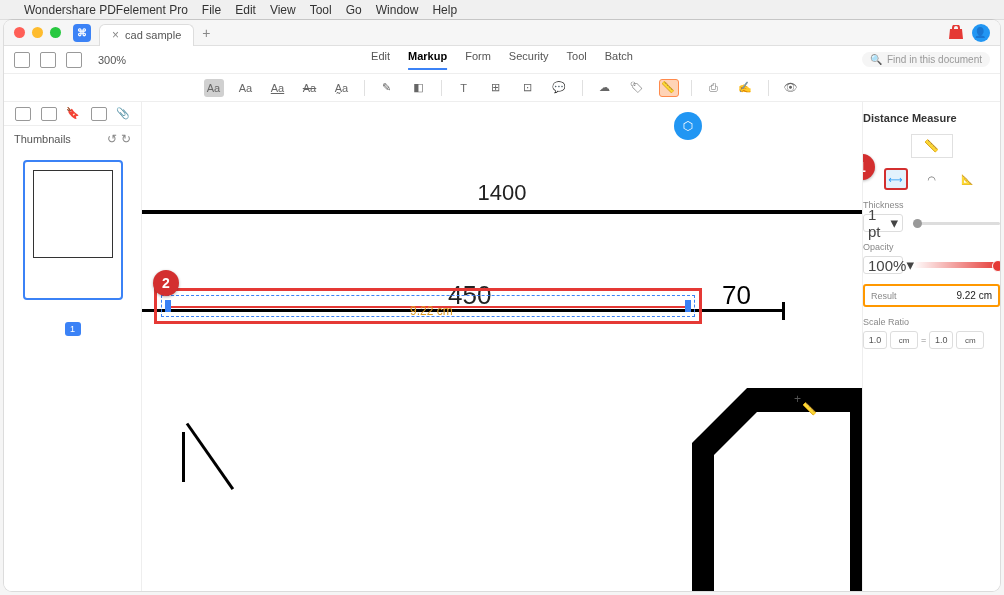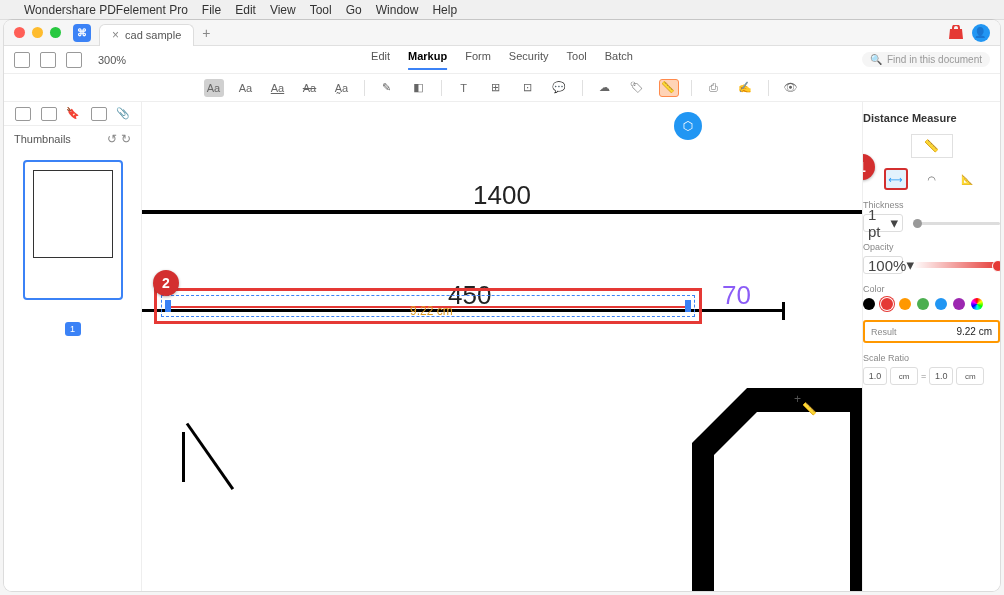--- a/index.html
+++ b/index.html
@@ -58,26 +58,26 @@
 .thumb { width: 100px; height: 140px; background: #fff; border: 2px solid #3b82f6; border-radius: 4px; margin: 0 auto; position: relative; overflow: hidden; }
 .thumb-inner { position: absolute; top: 8px; left: 8px; right: 8px; bottom: 40px; border: 1px solid #333; }
 .thumb-badge { position: absolute; bottom: -16px; left: 50%; transform: translateX(-50%); width: 16px; height: 14px; background: #3b82f6; color: #fff; font-size: 9px; border-radius: 3px; display: flex; align-items: center; justify-content: center; }
 .thumb-wrap { position: relative; padding-bottom: 20px; }
 
 
 .canvas { flex: 1; background: #fafafa; position: relative; overflow: hidden; }
 .canvas-bg { position: absolute; inset: 0; background: #fff; margin: 0; }
 .floor { position: absolute; inset: 0; }
 .hline1 { position: absolute; top: 108px; left: 0; right: 0; height: 4px; background: #000; }
-.label1400 { position: absolute; top: 78px; left: 50%; transform: translateX(-50%); font-size: 26px; color: #222; }
+.label1400 { position: absolute; top: 78px; left: 50%; transform: translateX(-50%); font-size: 22px; color: #222; }
 .hline2 { position: absolute; top: 207px; left: 0; width: 640px; height: 3px; background: #000; }
 .label450 { position: absolute; top: 178px; left: 270px; font-size: 26px; color: #222; margin-left: 36px; }
 .label450b { position: absolute; top: 203px; left: 270px; font-size: 12px; color: #d92; }
 .tick1 { position: absolute; top: 200px; left: 640px; width: 3px; height: 18px; background: #000; }
-.label70 { position: absolute; top: 178px; left: 580px; font-size: 26px; color: #8b5cf6; }
+.label70 { position: absolute; top: 178px; left: 580px; font-size: 26px; color: #000000; }
 .shape1 { position: absolute; top: 268px; left: 550px; width: 180px; height: 260px; }
 .shape1 svg { width: 100%; height: 100%; }
 .diag-line { position: absolute; top: 320px; left: 45px; width: 80px; height: 3px; background: #000; transform: rotate(55deg); transform-origin: left; }
 .diag-v { position: absolute; top: 330px; left: 40px; width: 3px; height: 50px; background: #000; }
 
 
 .selection { position: absolute; top: 186px; left: 12px; width: 548px; height: 36px; border: 3px solid #e53935; }
 .selection-inner { position: absolute; top: 4px; left: 4px; right: 4px; bottom: 4px; border: 1px dashed #3b82f6; }
 .selection-line { position: absolute; top: 50%; left: 12px; right: 12px; height: 2px; background: #e53935; }
 .sel-handle { position: absolute; width: 6px; height: 12px; background: #3b82f6; top: 50%; transform: translateY(-50%); }
@@ -305,32 +305,20 @@
         <div class="rp-label">Opacity</div>
         <div class="rp-select">
           <div class="selbox" style="width:40px">
               <span>100%</span>
               <span>▾</span>
             </div>
           <div class="opacity-grad"></div>
         </div>
       </div>
 
-      <div class="rp-row">
-        <div class="rp-label">Color</div>
-        <div class="colors">
-          <div class="c" style="background:#000"></div>
-          <div class="c sel" style="background:#e53935"></div>
-          <div class="c" style="background:#ff9800"></div>
-          <div class="c" style="background:#4caf50"></div>
-          <div class="c" style="background:#2196f3"></div>
-          <div class="c" style="background:#9c27b0"></div>
-          <div class="c grad"></div>
-        </div>
-      </div>
 
       <div class="result-box">
         <span class="rl">Result</span>
         <span class="rv">9.22 cm</span>
       </div>
 
       <div class="rp-row">
         <div class="rp-label">Scale Ratio</div>
         <div class="scale-row">
           <div class="sin">1.0</div>

